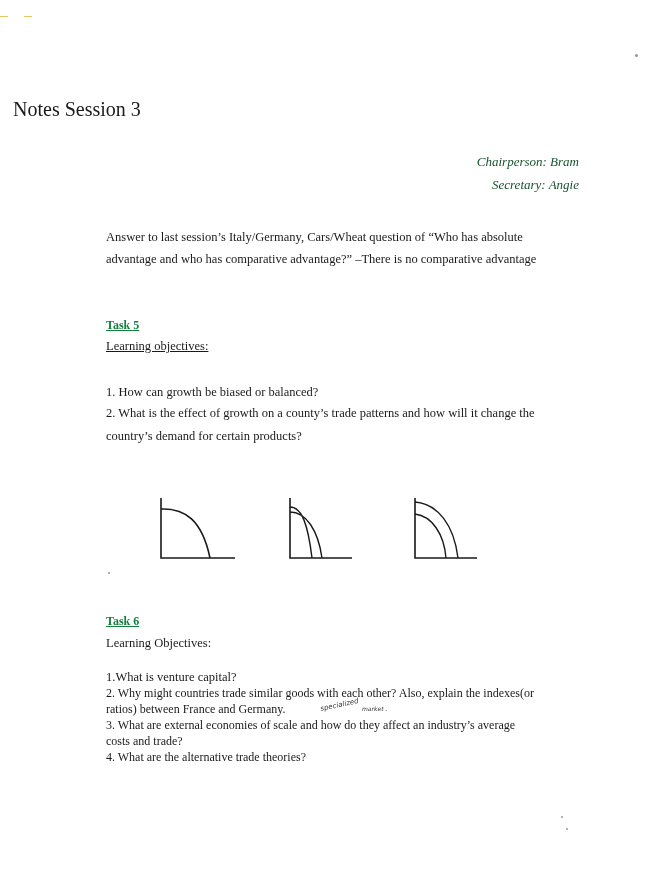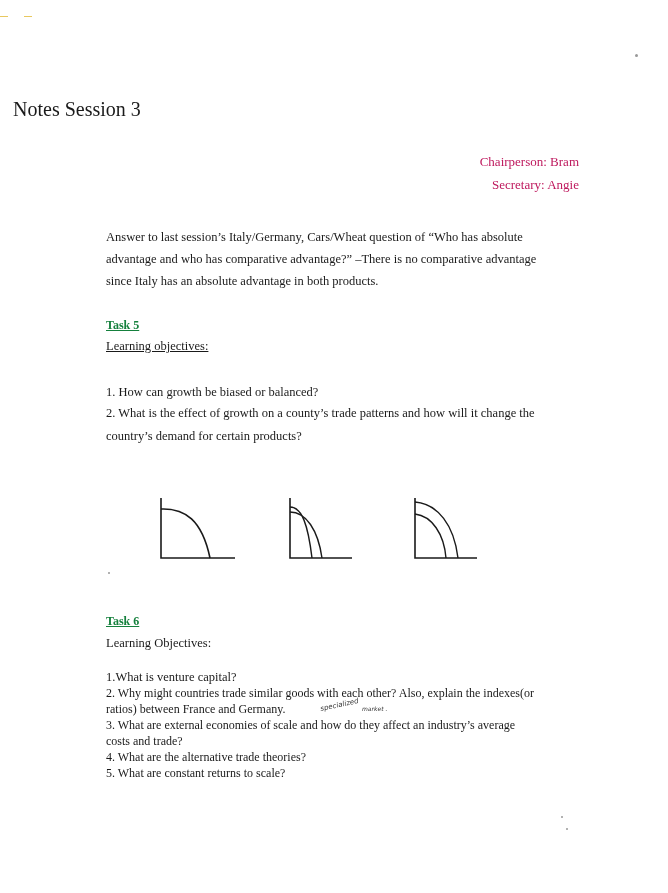--- a/index.html
+++ b/index.html
@@ -26,21 +26,22 @@
       text-align: left;
       font-size: 20px;
       color: #1a1a1a;
       padding-left: 13px;
       box-sizing: border-box;
     }
     .meta {
       right: 89px;
       text-align: center;
       font-size: 13px;
-      color: #be185d;
+      color: #14532d;
+      font-style: italic;
     }
     .para {
       left: 106px;
       font-size: 12.5px;
       line-height: 22px;
       color: #1a1a1a;
     }
     .heading {
       left: 106px;
       font-size: 12px;
@@ -82,21 +83,20 @@
   <div class="speck" style="left:561px;top:816px;width:2px;height:2px;"></div>
   <div class="speck" style="left:566px;top:828px;width:2px;height:2px;"></div>
 
   <div class="abs title">Notes Session 3</div>
 
   <div class="abs meta" style="top:154px;">Chairperson: Bram</div>
   <div class="abs meta" style="top:177px;">Secretary: Angie</div>
 
   <div class="abs para" style="top:226px;">Answer to last session’s Italy/Germany, Cars/Wheat question of “Who has absolute</div>
   <div class="abs para" style="top:248px;text-align:center;">advantage and who has comparative advantage?” –There is no comparative advantage</div>
-  <div class="abs para" style="top:270px;">since Italy has an absolute advantage in both products.</div>
 
   <div class="abs heading" style="top:318px;">Task 5</div>
   <div class="abs sub ul" style="top:339px;">Learning objectives:</div>
 
   <div class="abs item" style="top:385px;">1. How can growth be biased or balanced?</div>
   <div class="abs item" style="top:406px;">2. What is the effect of growth on a county’s trade patterns and how will it change the</div>
   <div class="abs item" style="top:429px;">country’s demand for certain products?</div>
 
   <svg class="diagram" style="left:150px;top:490px;" width="100" height="80" viewBox="0 0 100 80">
     <path d="M11 8 L11 68 L85 68" fill="none" stroke="#1a1a1a" stroke-width="1.6"></path>
@@ -119,15 +119,14 @@
   <div class="abs sub" style="top:636px;">Learning Objectives:</div>
 
   <div class="abs item" style="top:670px;">1.What is venture capital?</div>
   <div class="abs item tight" style="top:686px;">2. Why might countries trade similar goods with each other? Also, explain the indexes(or</div>
   <div class="abs item tight" style="top:702px;">ratios) between France and Germany.</div>
   <div class="abs handwriting" style="left:320px;top:701px;transform:rotate(-12deg);">specialized</div>
   <div class="abs handwriting" style="left:362px;top:705px;font-size:6px;">market .</div>
   <div class="abs item tight" style="top:718px;">3. What are external economies of scale and how do they affect an industry’s average</div>
   <div class="abs item tight" style="top:734px;">costs and trade?</div>
   <div class="abs item tight" style="top:750px;">4. What are the alternative trade theories?</div>
-  <div class="abs item tight" style="top:766px;">5. What are constant returns to scale?</div>
 
 </div>
 
 </body></html>

